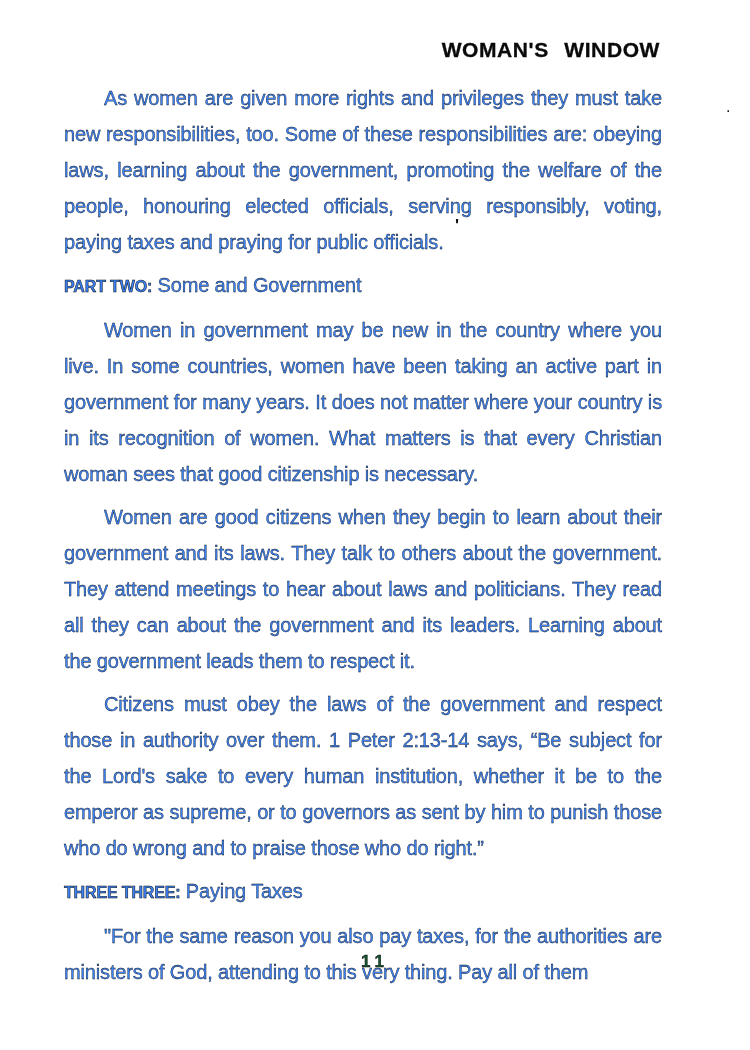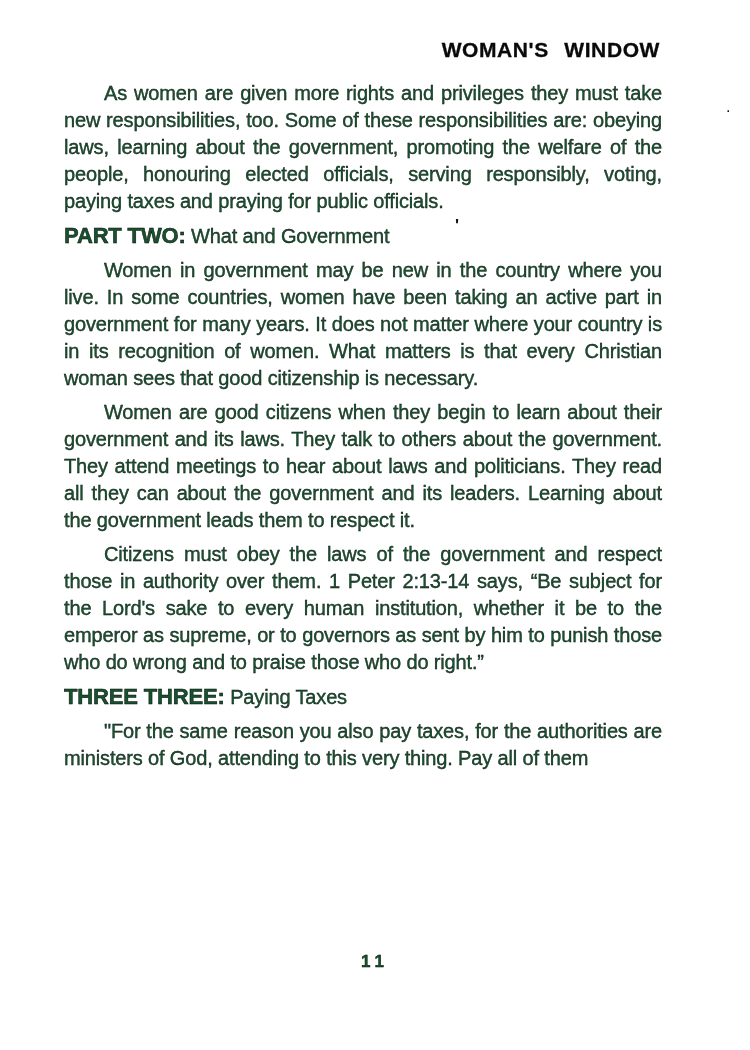--- a/index.html
+++ b/index.html
@@ -27,35 +27,35 @@
     -webkit-text-stroke: 0.3px #0a0a0a;
   }
   .text-column {
     position: absolute;
     left: 64px;
     top: 80px;
     width: 598px;
   }
   .block {
     font-size: 20px;
-    line-height: 27px;
+    line-height: 36px;
     letter-spacing: -0.15px;
-    color: #14532d;
+    color: #3b82f6;
     -webkit-text-stroke: 0.35px #0c0c0c;
     margin: 0 0 7px 0;
   }
   .para {
     text-align: justify;
     text-indent: 40px;
     hyphens: none;
   }
   .heading { text-align: left; margin-top: 5px; margin-bottom: 7px; }
   .heading .hlabel {
     font-weight: 700;
-    font-size: 22px;
+    font-size: 16px;
     -webkit-text-stroke: 0.5px #0a0a0a;
   }
   .page-number {
     position: absolute;
     top: 952px;
     left: 0; right: 0;
     text-align: center;
     font-size: 17px;
     font-weight: 700;
     letter-spacing: 5px;
@@ -80,21 +80,21 @@
 </style>
 </head>
 <body>
 
 <div class="page">
 
   <div class="running-header">WOMAN'S WINDOW</div>
 
   <div class="text-column">
       <p class="block para">As women are given more rights and privileges they must take new responsibilities, too. Some of these responsibilities are: obeying laws, learning about the government, promoting the welfare of the people, honouring elected officials, serving responsibly, voting, paying taxes and praying for public officials.</p>
-      <p class="block heading"><span class="hlabel">PART TWO:</span><span> What and Government</span></p>
+      <p class="block heading"><span class="hlabel">PART TWO:</span><span> Some and Government</span></p>
       <p class="block para">Women in government may be new in the country where you live. In some countries, women have been taking an active part in government for many years. It does not matter where your country is in its recognition of women. What matters is that every Christian woman sees that good citizenship is necessary.</p>
       <p class="block para">Women are good citizens when they begin to learn about their government and its laws. They talk to others about the government. They attend meetings to hear about laws and politicians. They read all they can about the government and its leaders. Learning about the government leads them to respect it.</p>
       <p class="block para">Citizens must obey the laws of the government and respect those in authority over them. 1 Peter 2:13-14 says, “Be subject for the Lord's sake to every human institution, whether it be to the emperor as supreme, or to governors as sent by him to punish those who do wrong and to praise those who do right.”</p>
       <p class="block heading"><span class="hlabel">THREE THREE:</span><span> Paying Taxes</span></p>
       <p class="block para">"For the same reason you also pay taxes, for the authorities are ministers of God, attending to this very thing. Pay all of them</p>
     </div>
 
   <div class="page-number">11</div>
 
   <span class="stray-dot">.</span>

